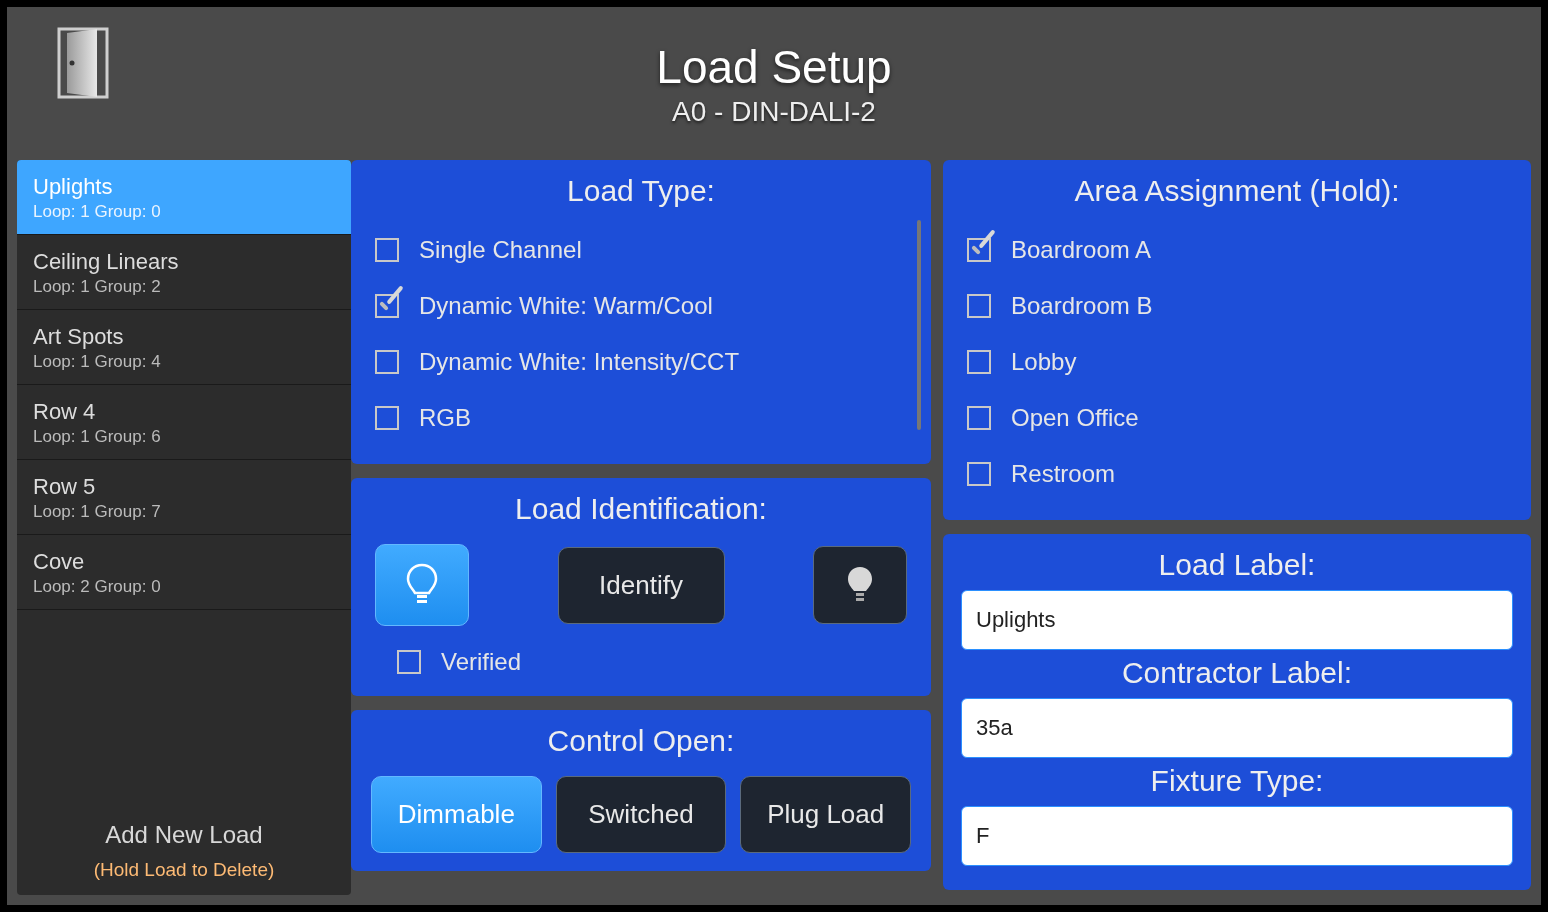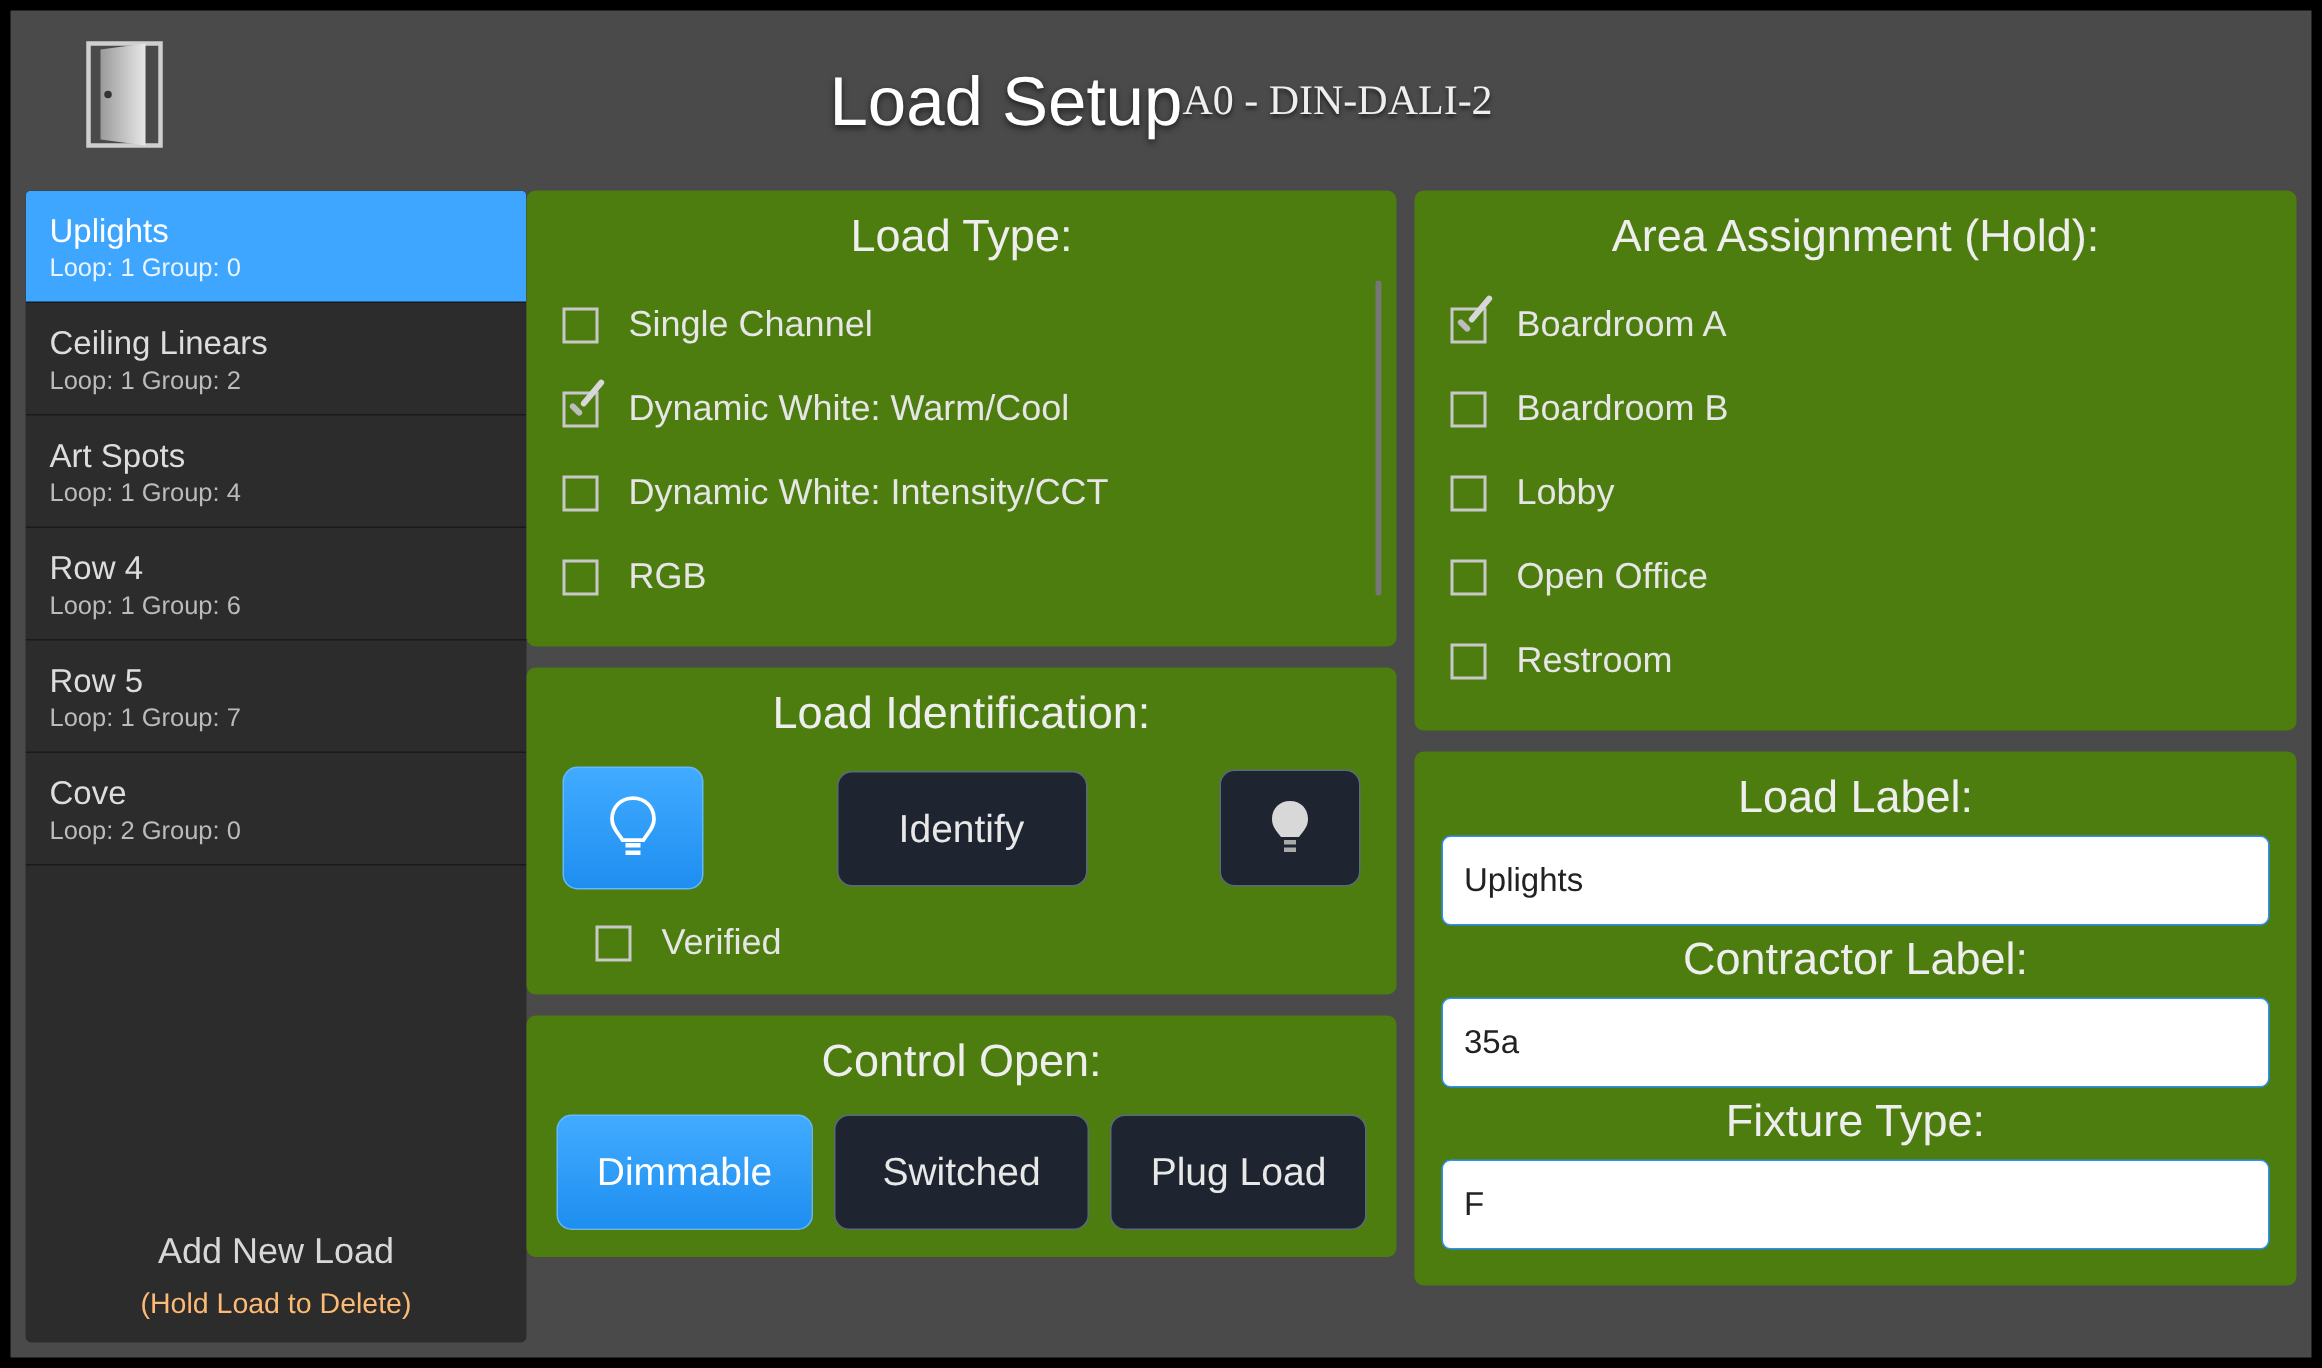--- a/index.html
+++ b/index.html
@@ -12,34 +12,34 @@
   }
   .app {
     width: 100%; height: 100%;
     background: #4a4a4a;
     border: 1px solid #000;
     display: flex;
     flex-direction: column;
   }
   .header {
     position: relative;
-    height: 120px;
+    height: 153px;
     display: flex;
     align-items: center;
     justify-content: center;
-    flex-direction: row;
+    flex-direction: column;
   }
   .exit-btn {
     position: absolute;
     left: 50px; top: 20px;
     width: 52px; height: 72px;
     cursor: pointer;
   }
   .page-title { font-size: 46px; color: #fff; font-weight: 400; text-shadow: 0 2px 4px rgba(0,0,0,0.6); }
-  .page-subtitle { font-size: 28px; color: #eee; margin-top: 2px; text-shadow: 0 2px 3px rgba(0,0,0,0.6); font-family: Liberation Serif, serif;}
+  .page-subtitle { font-size: 28px; color: #eee; margin-top: 2px; text-shadow: 0 2px 3px rgba(0,0,0,0.6);}
   .body {
     flex: 1;
     display: flex;
     padding: 0 10px 10px 10px;
     min-height: 0;
   }
   .sidebar {
     width: 334px;
     background: #2c2c2c;
     border-radius: 4px;
@@ -74,21 +74,21 @@
   }
   .right {
     flex: 1;
     display: flex;
     flex-direction: column;
     gap: 14px;
     min-height: 0;
     margin-left: 12px;
   }
   .panel {
-    background: #4d7c0f;
+    background: #1d4ed8;
     border-radius: 6px;
     padding: 14px 18px 18px 18px;
   }
   .panel-title {
     text-align: center;
     font-size: 30px;
     color: #eee;
     margin-bottom: 14px;
   }
   .opt-row {

